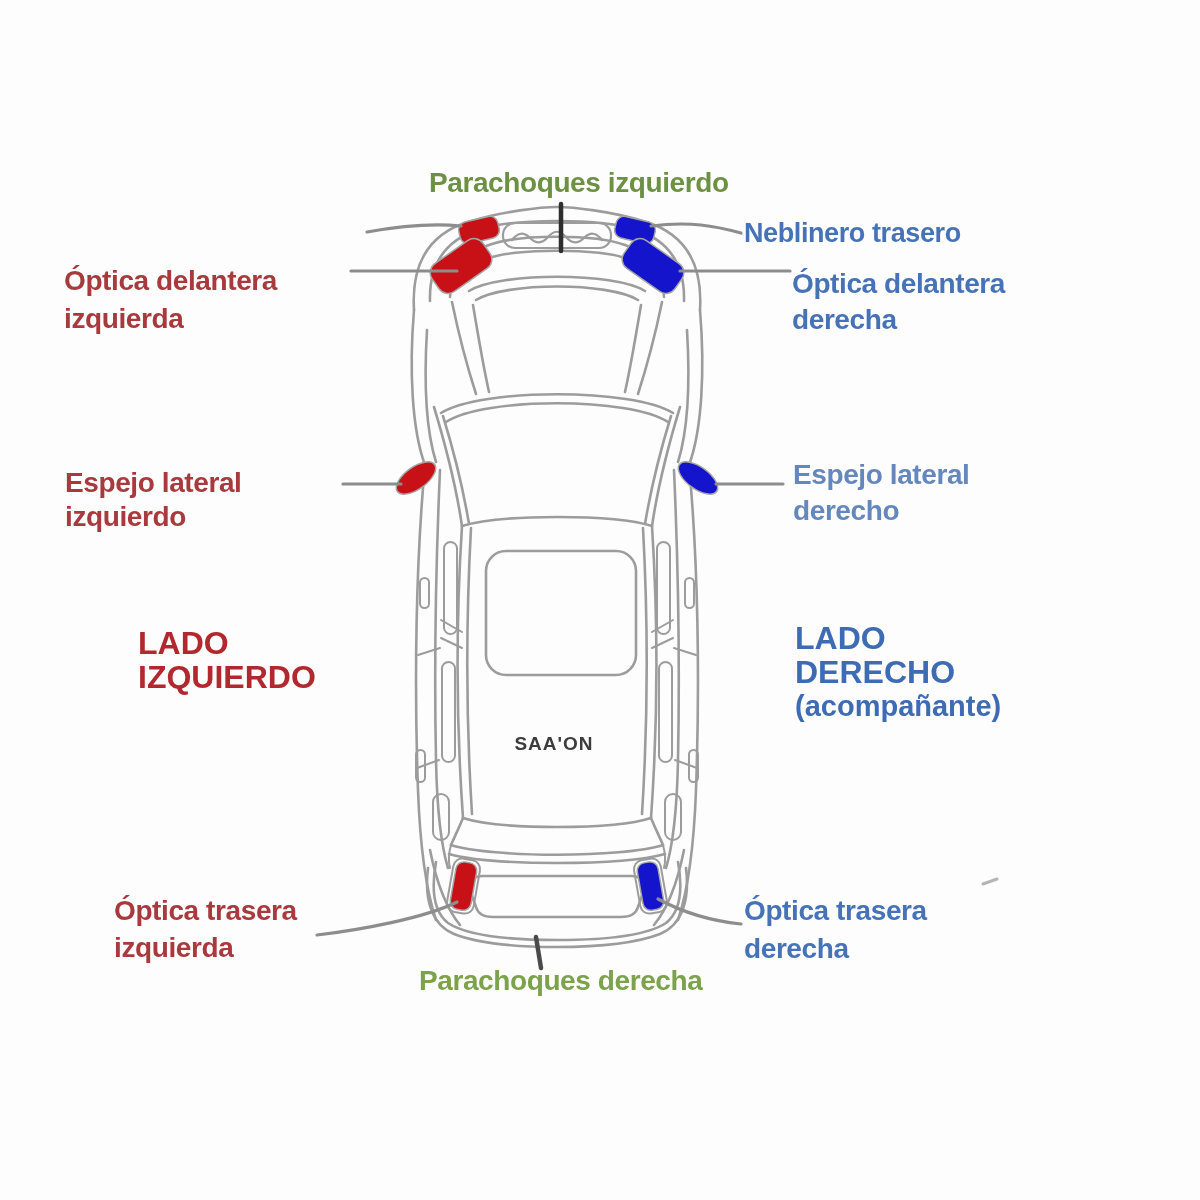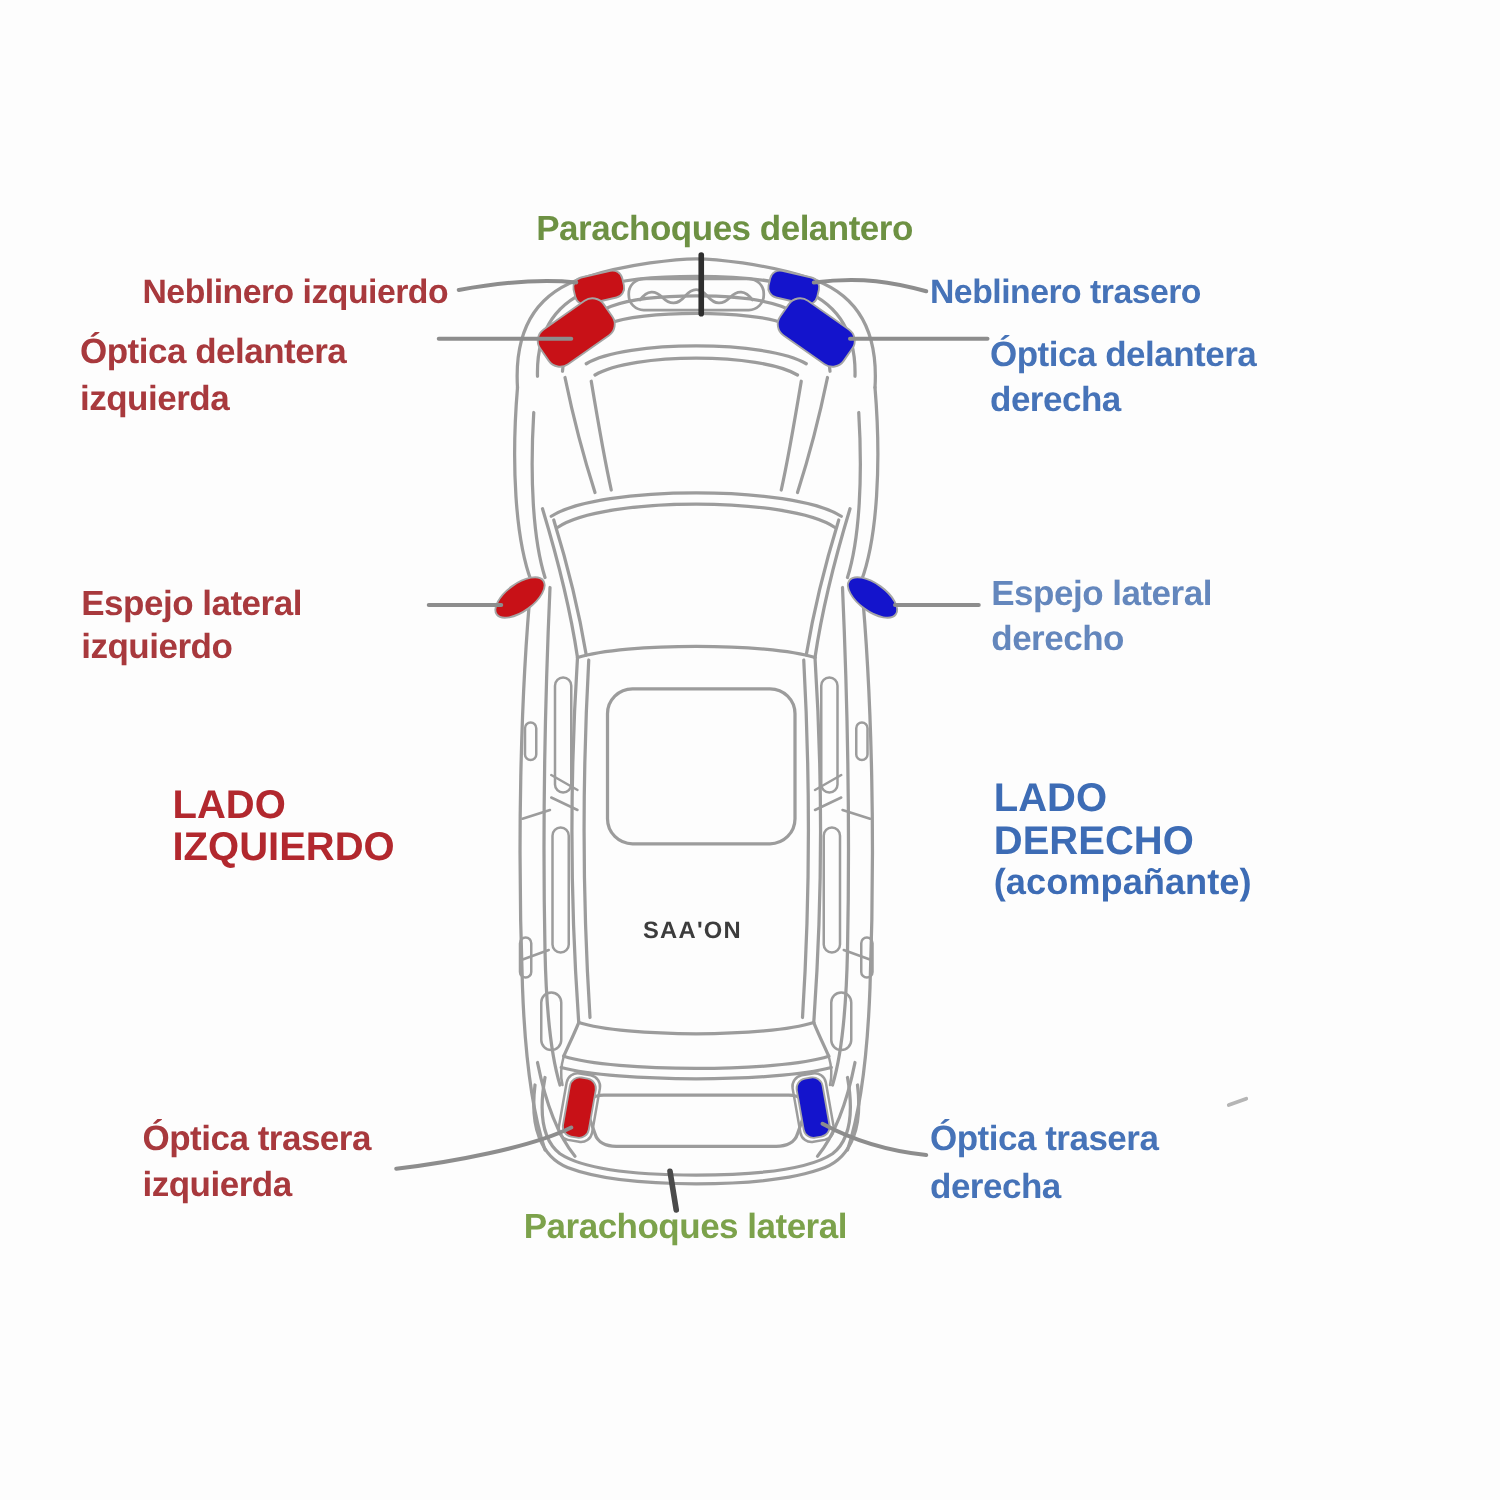--- a/index.html
+++ b/index.html
@@ -153,26 +153,23 @@
       <path d="M317,935 C360,930 425,918 457,902"></path>
       <path d="M658,899 C682,912 712,921 741,924"></path>
       <path d="M561,204 L561,251" stroke="#2e2e2e" stroke-width="4.5"></path>
       <path d="M536,937 L541,968" stroke="#4a4a4a" stroke-width="4.5"></path>
     </g>
 
     <text x="554" y="750" text-anchor="middle" font-family="Liberation Sans, sans-serif" font-size="19" font-weight="700" letter-spacing="1" fill="#3c3c3c">SAA'ON</text>
   </svg>
 
   <div class="label f28" style="left: 429px; top: 166px; color: rgb(109, 145, 67);">
-    <span class="ln">Parachoques delantero</span>
-  </div>
-
-  <div class="label" style="left: 114px; top: 216px; color: rgb(168, 57, 61);">
-    <span class="ln">Neblinero izquierdo</span>
-  </div>
+    <span class="ln">Parachoques izquierdo</span>
+  </div>
+
 
   <div class="label" style="left: 744px; top: 216px; color: rgb(70, 115, 184);">
     <span class="ln">Neblinero trasero</span>
   </div>
 
   <div class="label f28 lh38" style="left: 64px; top: 262px; color: rgb(168, 57, 61);">
     <span class="ln">Óptica delantera</span>
     <span class="ln">izquierda</span>
   </div>
 
@@ -206,16 +203,16 @@
     <span class="ln">Óptica trasera</span>
     <span class="ln">izquierda</span>
   </div>
 
   <div class="label f28 lh38" style="left: 744px; top: 892px; color: rgb(70, 115, 184);">
     <span class="ln">Óptica trasera</span>
     <span class="ln">derecha</span>
   </div>
 
   <div class="label f28" style="left: 419px; top: 964px; color: rgb(124, 162, 75);">
-    <span class="ln">Parachoques lateral</span>
+    <span class="ln">Parachoques derecha</span>
   </div>
 
 </div>
 
 </body></html>

